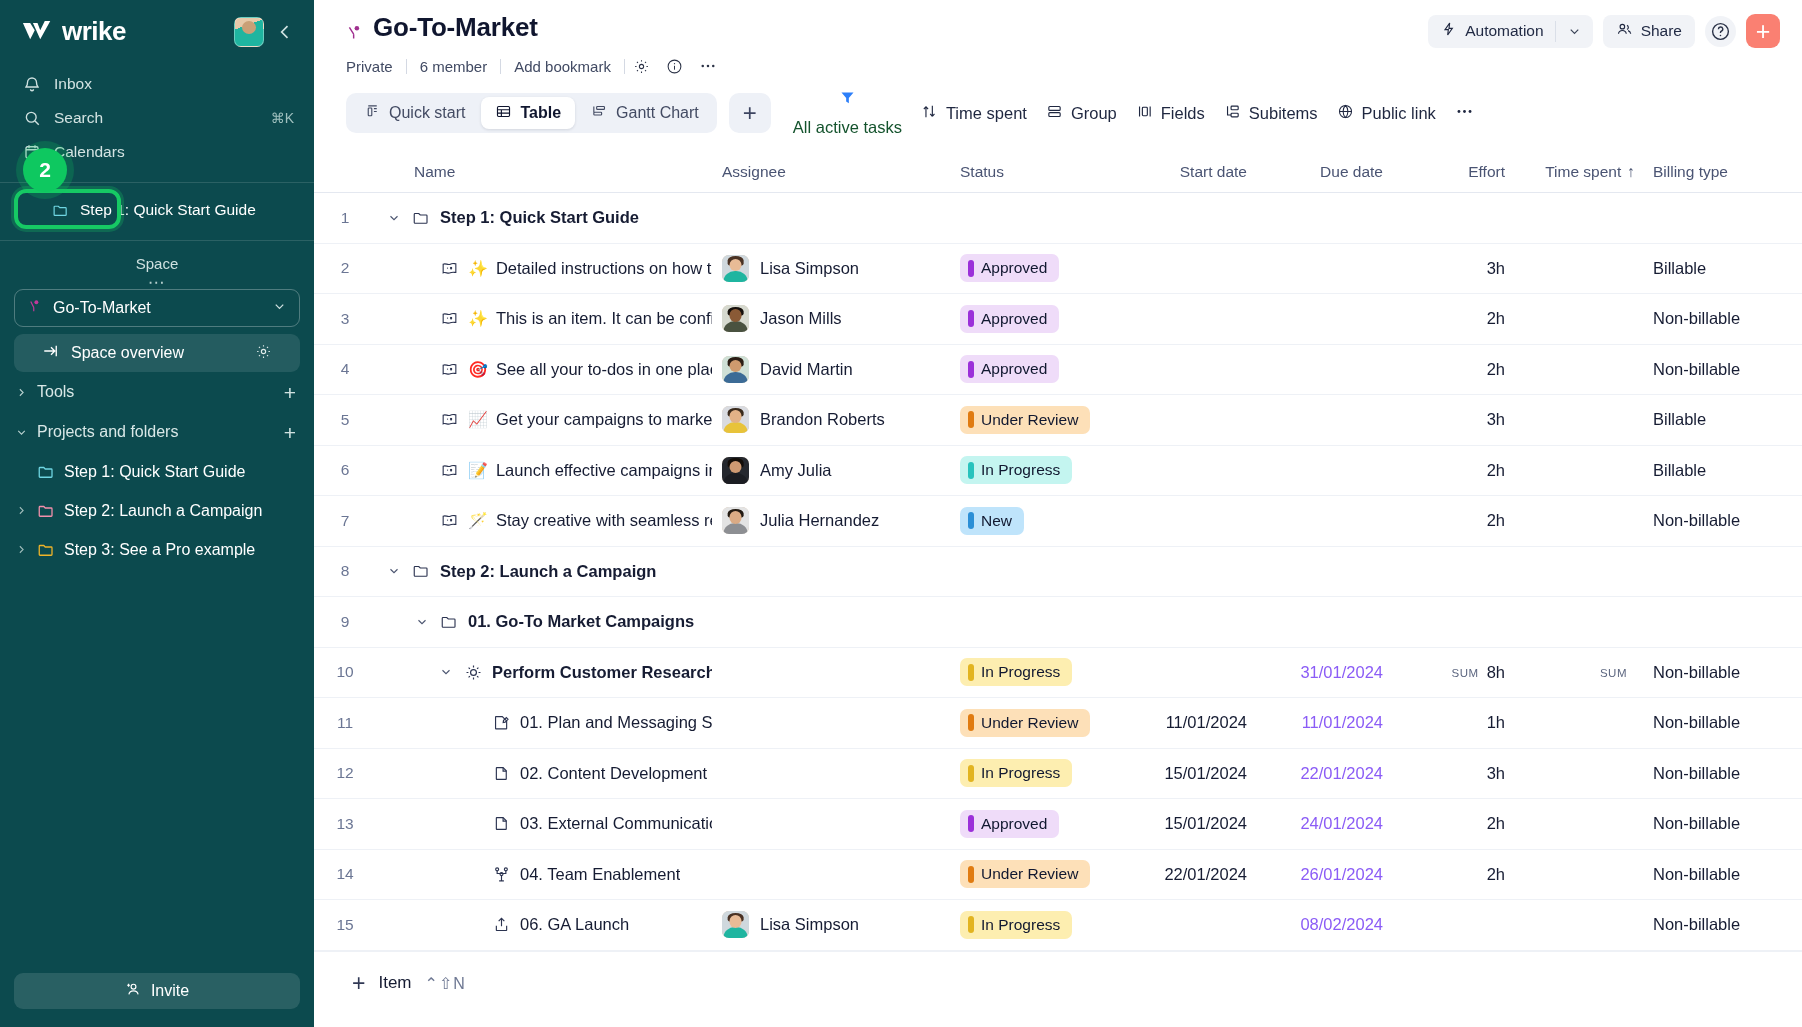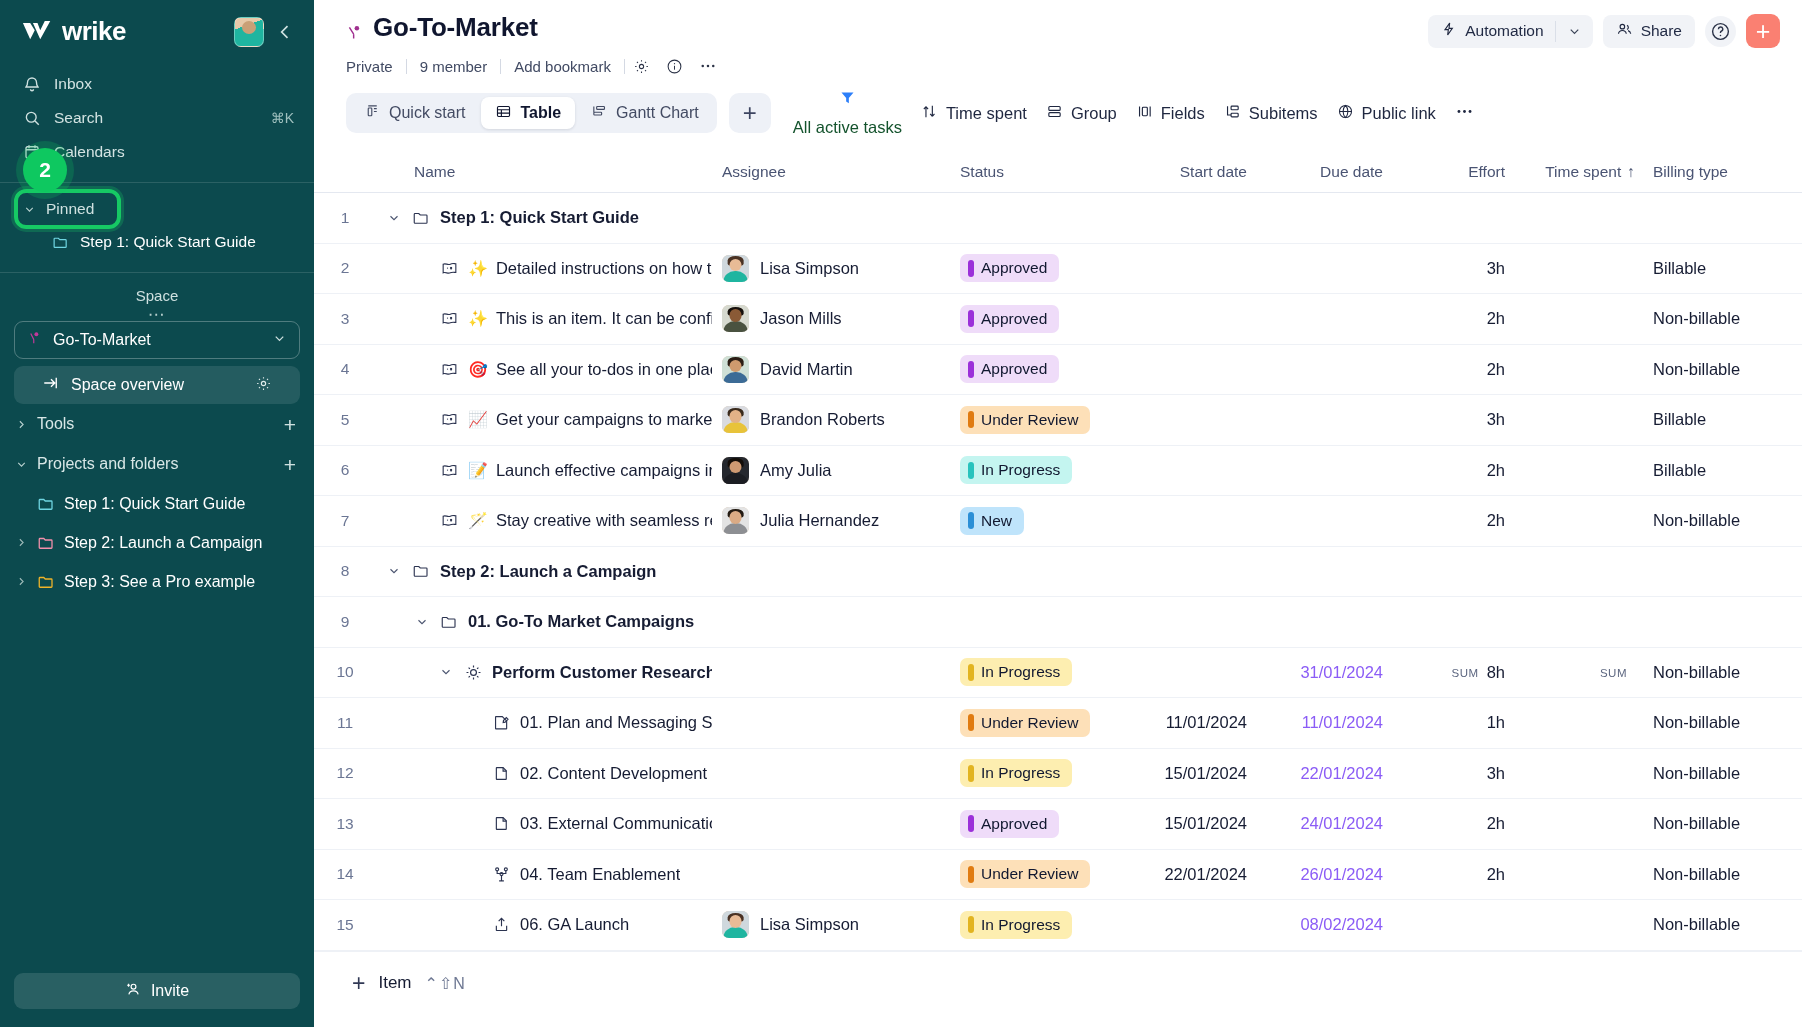--- a/index.html
+++ b/index.html
@@ -309,28 +309,20 @@
         <span class="sb-label">Calendars</span>
       </div>
     </div>
 
     <div class="sb-divider"></div>
 
     <div class="pinned-zone">
       <div class="hl-ring">
         <div class="step-badge">2</div>
       </div>
-      <div class="pinned-row">
-        <span class="chev">
-          <svg viewBox="0 0 24 24" width="13" height="13" fill="none" stroke="currentColor" stroke-width="2">
-              <path d="M6 9l6 6 6-6"></path>
-            </svg>
-        </span>
-        <span>Pinned</span>
-      </div>
       <div class="pin-child">
         <span class="folder-ico">
           <svg viewBox="0 0 24 24" width="17" height="17" fill="none" stroke="#6fd6e2" stroke-width="1.7">
               <path d="M3 7a1 1 0 0 1 1-1h5l2 2h8a1 1 0 0 1 1 1v9a1 1 0 0 1-1 1H4a1 1 0 0 1-1-1z"></path>
             </svg>
         </span>
         <span>Step 1: Quick Start Guide</span>
       </div>
     </div>
 
@@ -496,21 +488,21 @@
           </div>
           <div class="btn-add">
             <span>+</span>
           </div>
         </div>
       </div>
 
       <div class="m-sub">
         <span class="lnk">Private</span>
         <span class="vr"></span>
-        <span class="lnk">9 member</span>
+        <span class="lnk">6 member</span>
         <span class="vr"></span>
         <span class="lnk">Add bookmark</span>
         <span class="vr"></span>
         <span class="ic">
           <svg viewBox="0 0 24 24" width="17" height="17" fill="none" stroke="currentColor" stroke-width="1.5">
               <circle cx="12" cy="12" r="3"></circle>
               <path d="M12 3v2M12 19v2M3 12h2M19 12h2M5.6 5.6l1.4 1.4M17 17l1.4 1.4M18.4 5.6L17 7M7 17l-1.4 1.4"></path>
             </svg>
         </span>
         <span class="ic">

